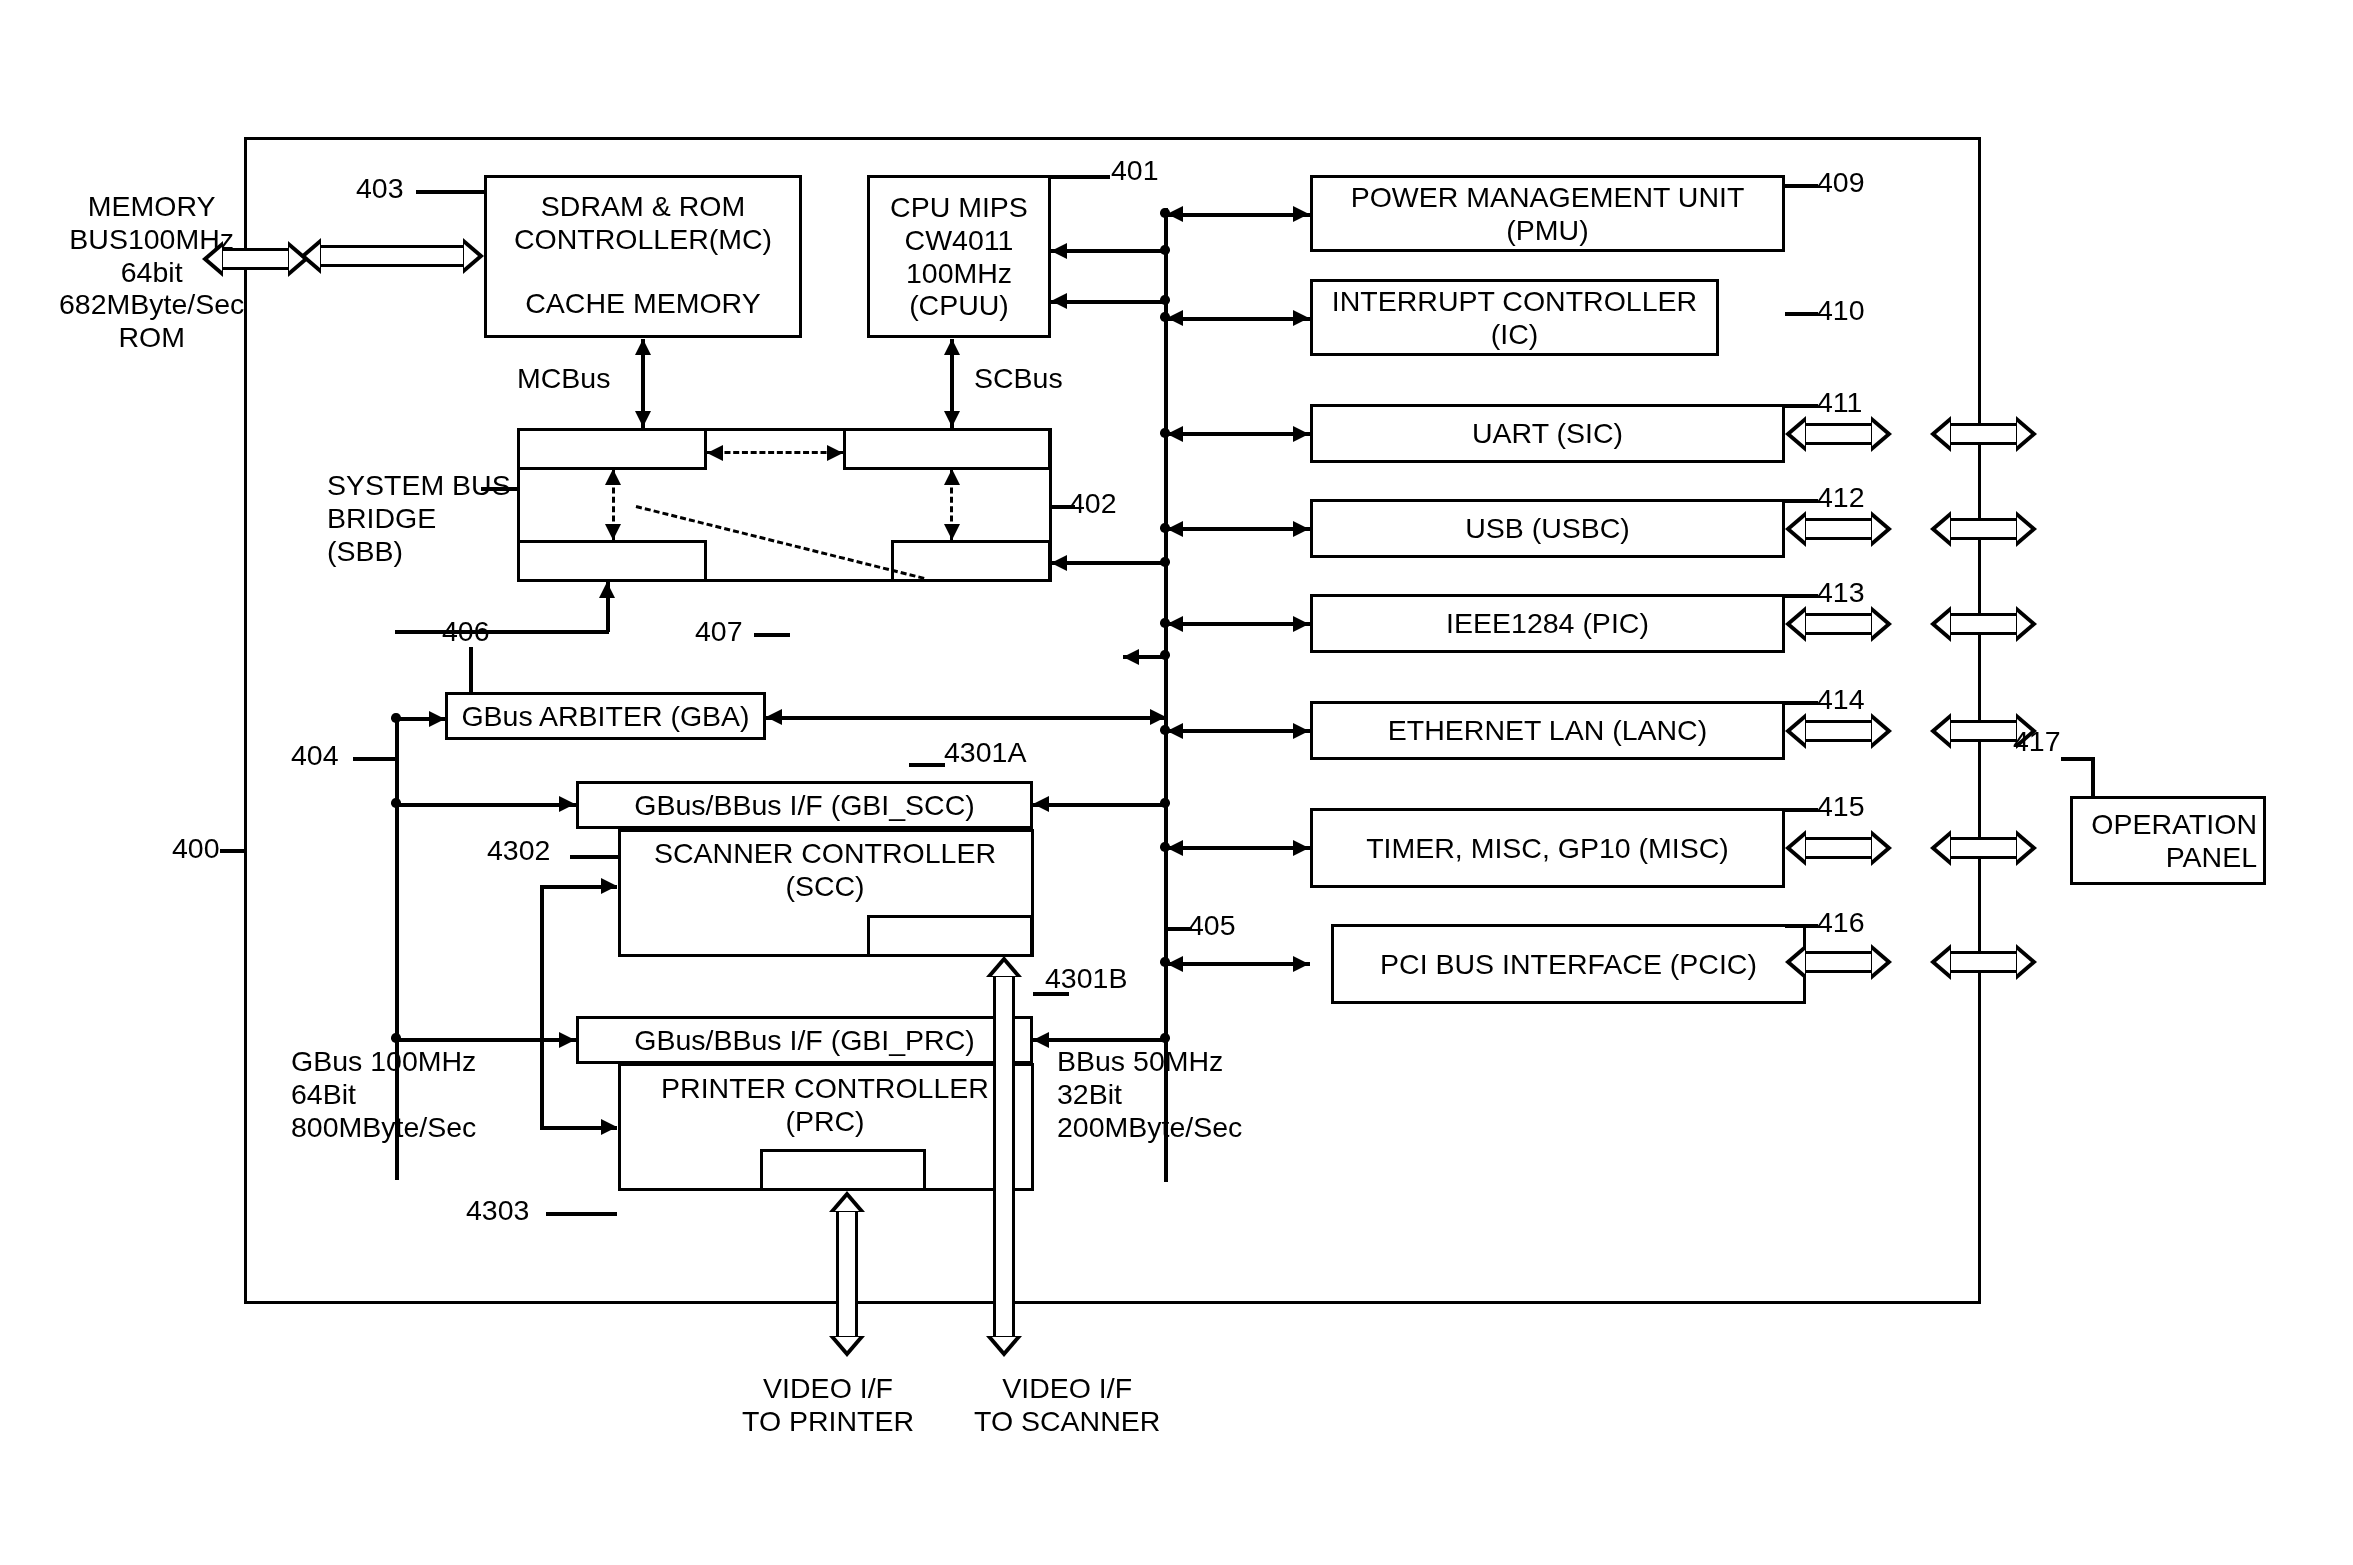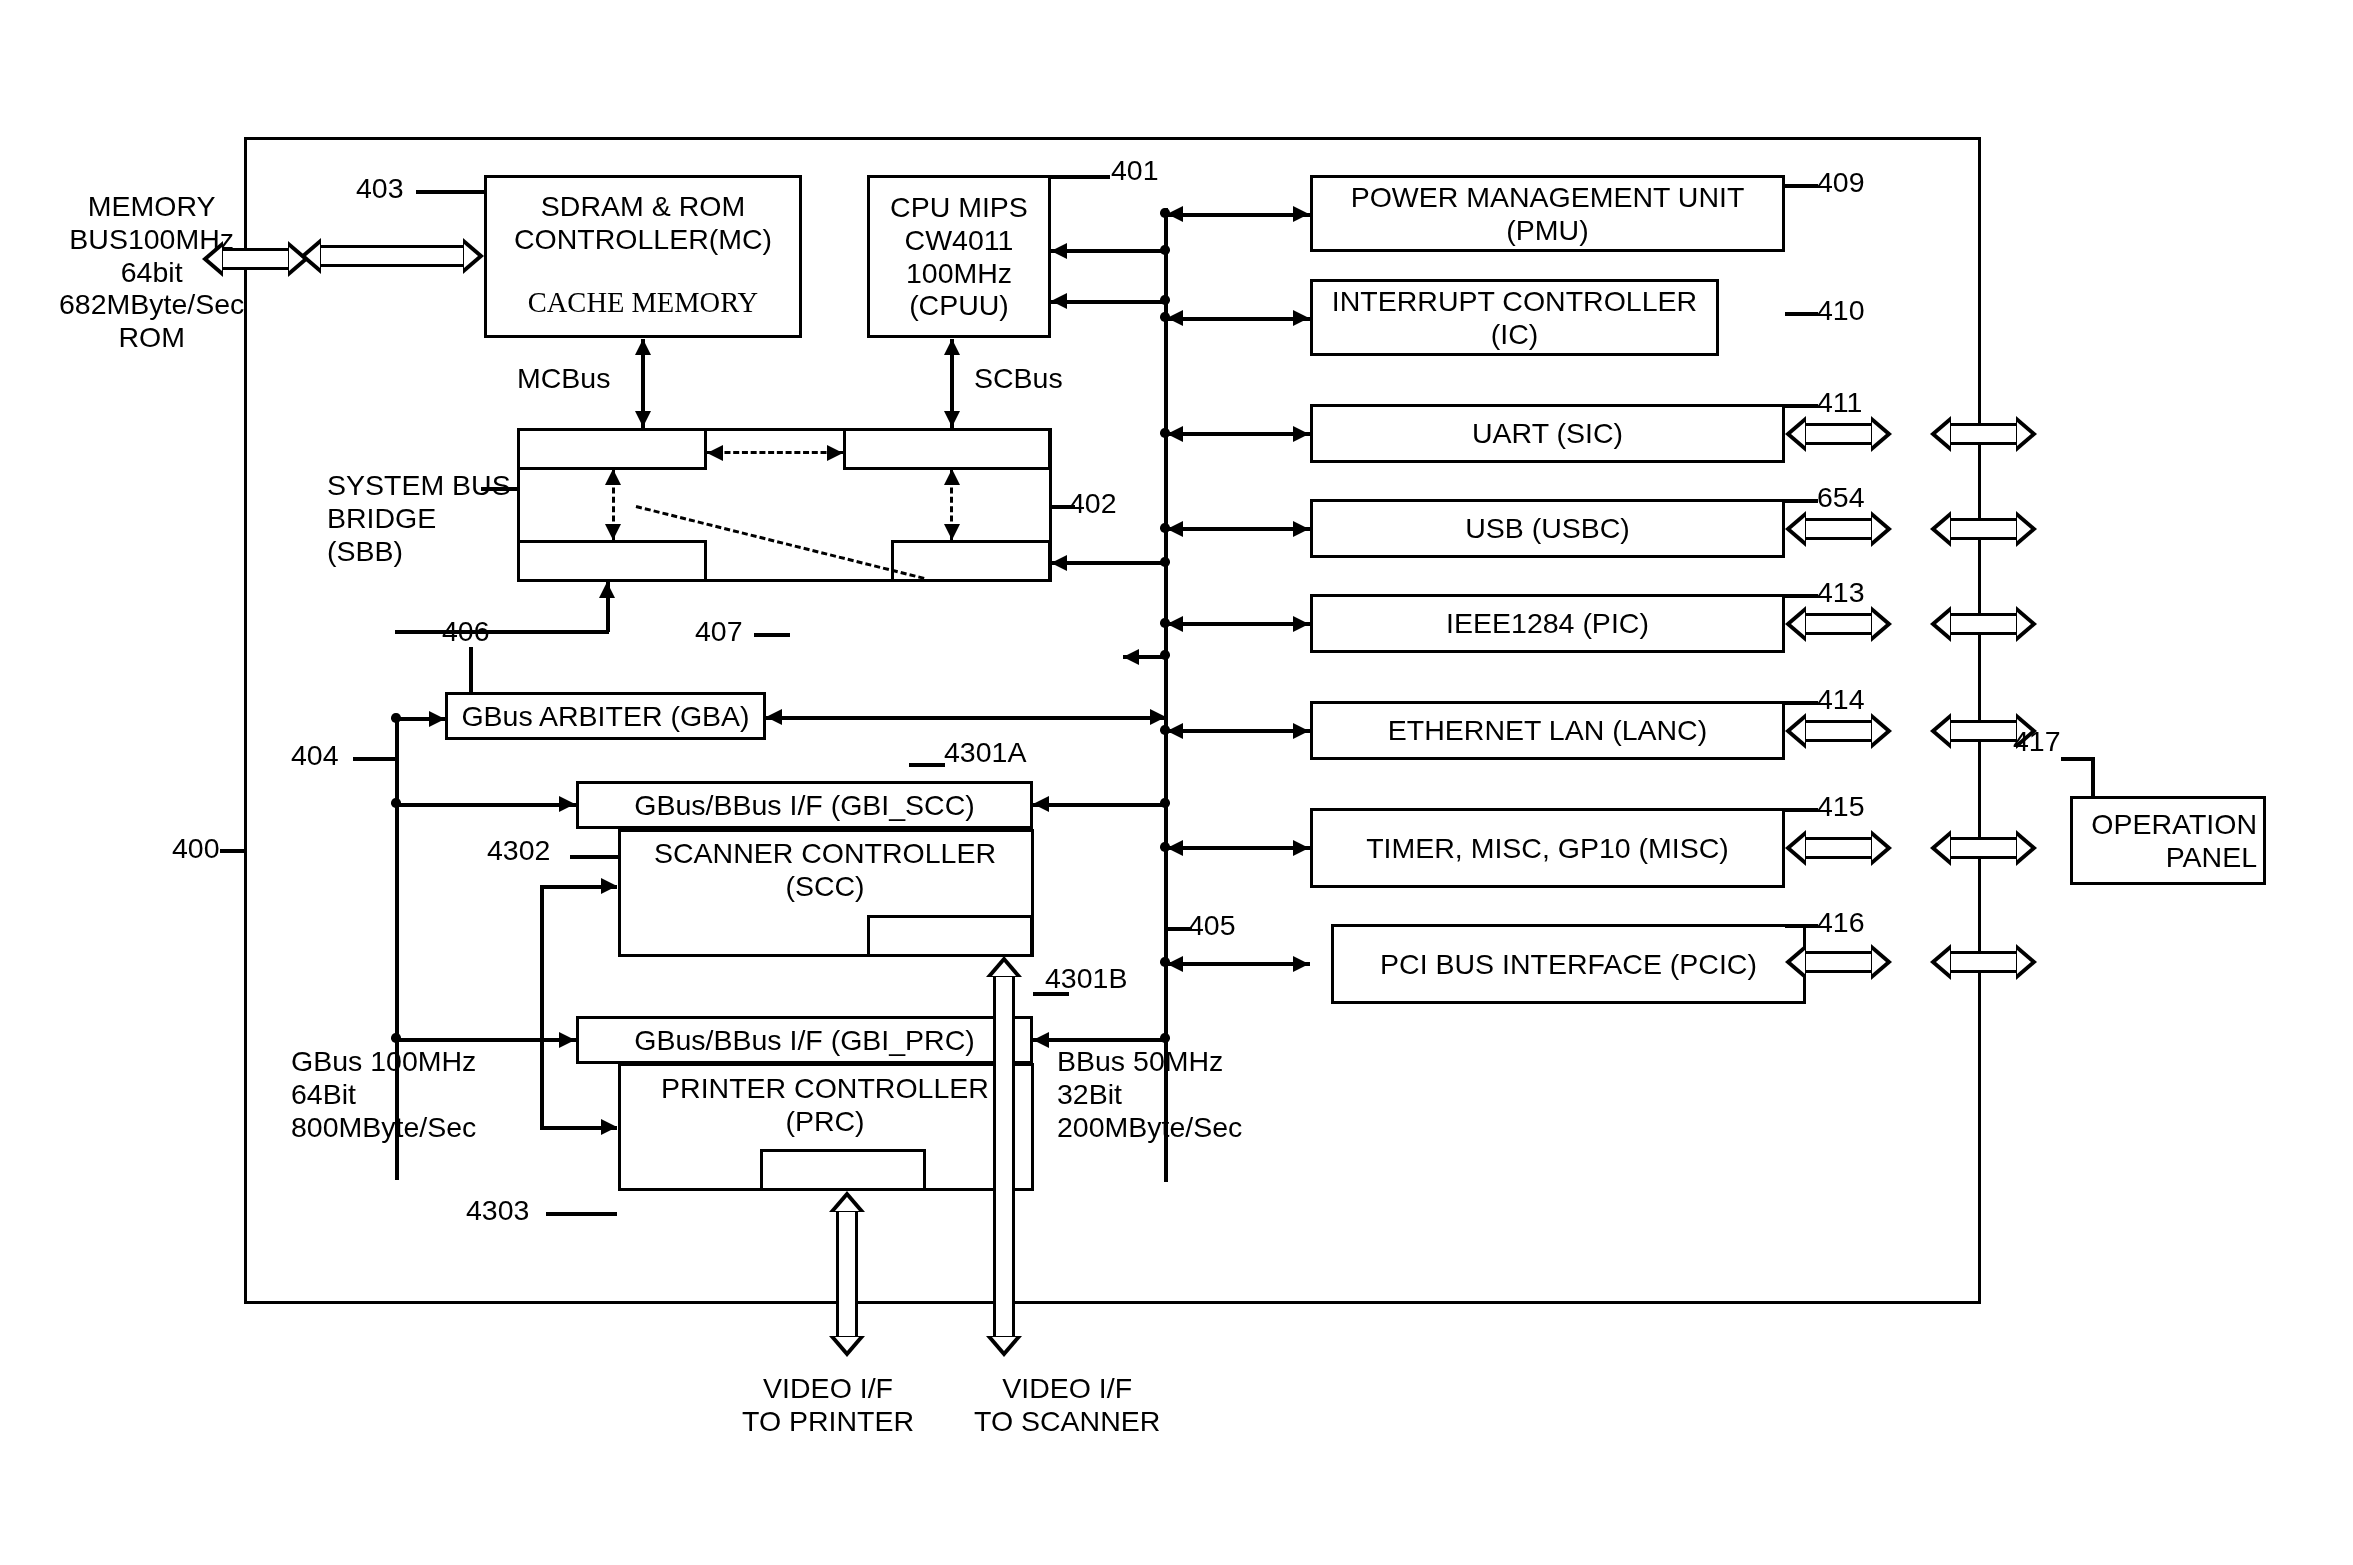--- a/index.html
+++ b/index.html
@@ -158,21 +158,21 @@
   <div class="oarrow-h" style="left:202px; top:241px; width:107px;">
     <div class="shaft"></div>
       <div class="headL"></div>
       <div class="headR"></div>
   </div>
 
   <div class="box" style="left:484px; top:175px; width:318px; height:163px; padding:0;">
     <div style="flex:1.4; display:flex; align-items:center; justify-content:center;">SDRAM &amp; ROM
 CONTROLLER(MC)</div>
     <div class="divider" style="position:relative;"></div>
-    <div style="flex:1; display:flex; align-items:center; justify-content:center;font-family:Liberation Serif, serif;">CACHE MEMORY</div>
+    <div style="flex:1; display:flex; align-items:center; justify-content:center;">CACHE MEMORY</div>
   </div>
   <div class="label" style="left:356px; top:172px;">403</div>
   <div class="leadh" style="left:416px; top:190px; width:68px;"></div>
 
   <div class="box" style="left:867px; top:175px; width:184px; height:163px;">CPU MIPS
 CW4011
 100MHz
 (CPUU)</div>
   <div class="label" style="left:1111px; top:154px;">401</div>
   <div class="leadh" style="left:1051px; top:175px; width:59px;"></div>
@@ -339,21 +339,21 @@
       <div class="headL"></div>
       <div class="headR"></div>
     </div>
   <div class="oarrow-h" style="left:1930px; top:416px; width:107px;">
       <div class="shaft"></div>
       <div class="headL"></div>
       <div class="headR"></div>
     </div>
 
   <div class="box" style="left:1310px; top:499px; width:475px; height:59px;">USB (USBC)</div>
-  <div class="label" style="left:1817px; top:481px;">654</div>
+  <div class="label" style="left:1817px; top:481px;">412</div>
   <div class="leadh" style="left:1785px; top:499px; width:33px;"></div>
   <div class="hbar" style="left:1167px; top:527px; width:143px;"></div>
   <div class="ah-l" style="left:1167px; top:521px;"></div>
   <div class="ah-r" style="left:1293px; top:521px;"></div>
   <div class="oarrow-h" style="left:1785px; top:511px; width:107px;">
       <div class="shaft"></div>
       <div class="headL"></div>
       <div class="headR"></div>
     </div>
   <div class="oarrow-h" style="left:1930px; top:511px; width:107px;">

